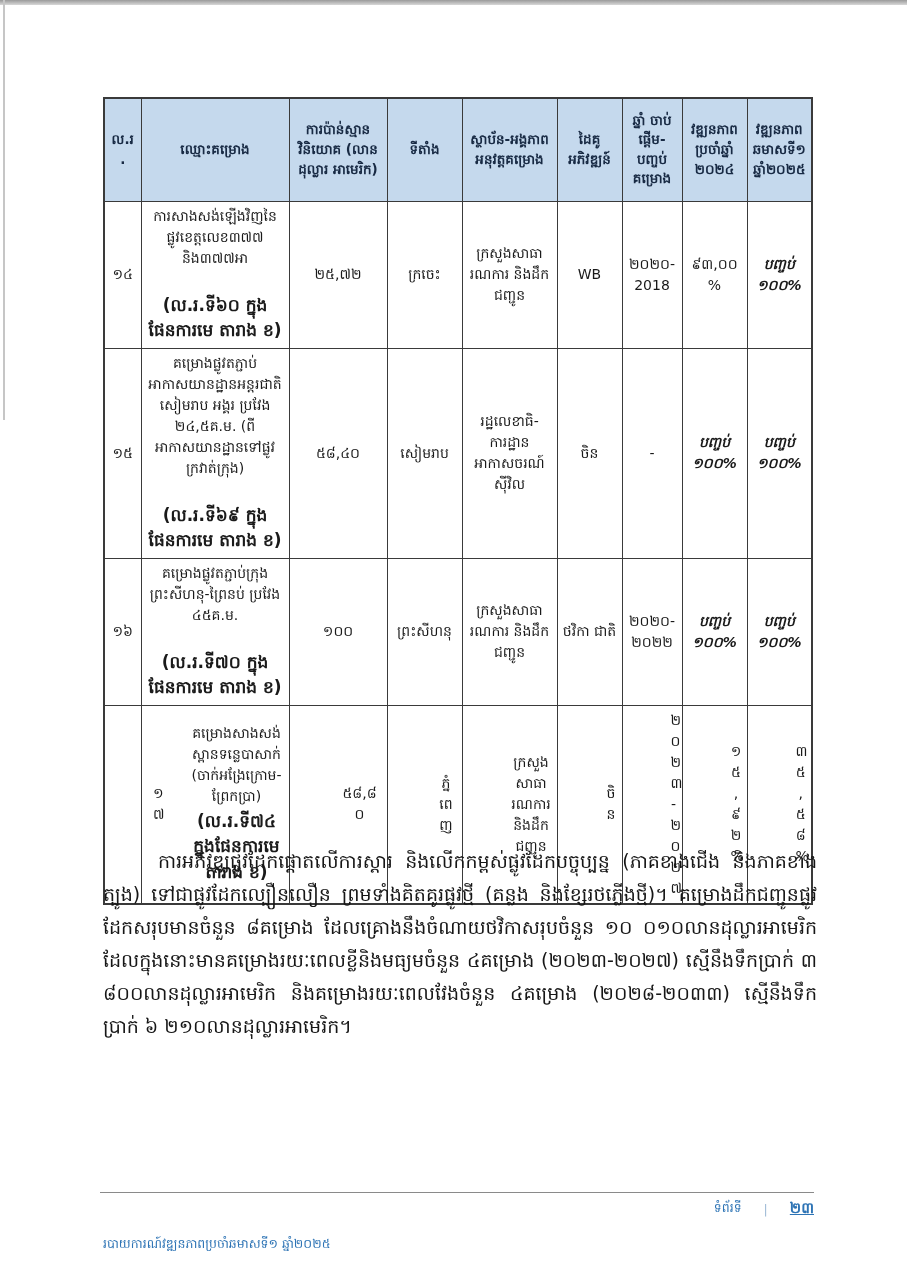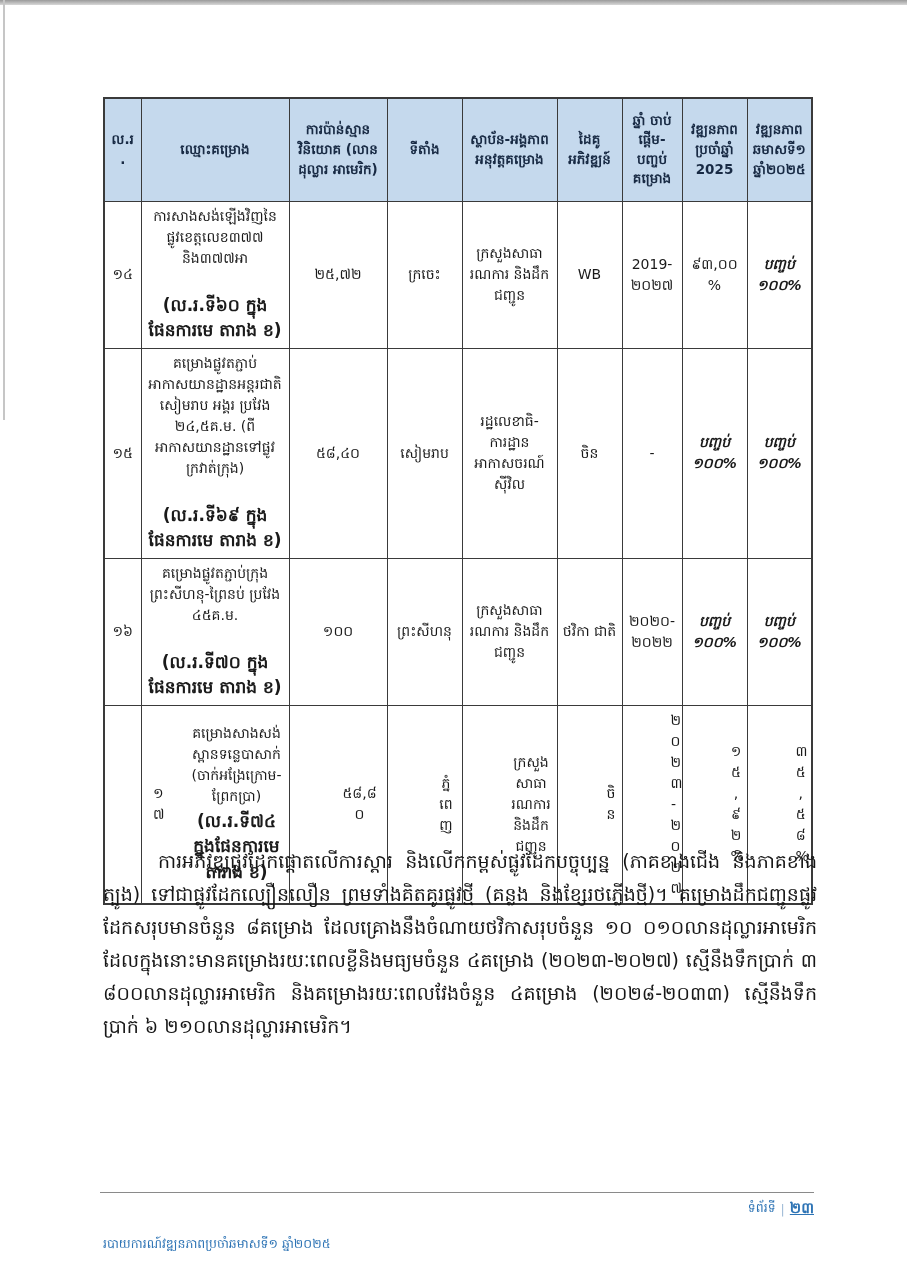--- a/index.html
+++ b/index.html
@@ -115,21 +115,21 @@
     color: #2e74b5;
     margin-top: 36px;
   }
   .footer-right {
     position: absolute;
     right: 93px; top: 1198px;
     font-size: 12.5px;
     color: #2e74b5;
     display: flex;
     align-items: center;
-    gap: 5px;
+    gap: 22px;
   }
   .footer-right .page-num {
     font-weight: bold;
     font-size: 15px;
     text-decoration: underline;
   }
   .footer-right .sep { color: #9db9d6; }
 </style>
 </head>
 <body>
@@ -153,36 +153,36 @@
       </colgroup>
       <thead>
         <tr>
           <th>ល.រ.</th>
           <th>ឈ្មោះគម្រោង</th>
           <th>ការប៉ាន់ស្មាន វិនិយោគ (លានដុល្លារ អាមេរិក)</th>
           <th>ទីតាំង</th>
           <th>ស្ថាប័ន-អង្គភាព អនុវត្តគម្រោង</th>
           <th>ដៃគូ អភិវឌ្ឍន៍</th>
           <th>ឆ្នាំ ចាប់ផ្ដើម-បញ្ចប់ គម្រោង</th>
-          <th>វឌ្ឍនភាព ប្រចាំឆ្នាំ 2025</th>
+          <th>វឌ្ឍនភាព ប្រចាំឆ្នាំ ២០២៤</th>
           <th>វឌ្ឍនភាព ឆមាសទី១ ឆ្នាំ២០២៥</th>
         </tr>
       </thead>
       <tbody>
         <tr class="row-14">
           <td>១៤</td>
           <td class="cell-name">
             <div class="proj-name">ការសាងសង់ឡើងវិញនៃផ្លូវខេត្តលេខ៣៧៧ និង៣៧៧អា</div>
             <div class="proj-note">(ល.រ.ទី៦០ ក្នុងផែនការមេ តារាង ខ)</div>
           </td>
           <td class="cell-invest">២៥,៧២</td>
           <td>ក្រចេះ</td>
           <td>ក្រសួងសាធារណការ និងដឹកជញ្ជូន</td>
           <td>WB</td>
-          <td>2019-២០២៧</td>
+          <td>២០២០-2018</td>
           <td>៩៣,០០%</td>
           <td class="done">បញ្ចប់ ១០០%</td>
         </tr>
         <tr class="row-15">
           <td>១៥</td>
           <td class="cell-name">
             <div class="proj-name">គម្រោងផ្លូវតភ្ជាប់អាកាសយានដ្ឋានអន្តរជាតិសៀមរាប អង្គរ ប្រវែង ២៤,៥គ.ម. (ពីអាកាសយានដ្ឋានទៅផ្លូវក្រវាត់ក្រុង)</div>
             <div class="proj-note">(ល.រ.ទី៦៩ ក្នុងផែនការមេ តារាង ខ)</div>
           </td>
           <td class="cell-invest">៥៨,៤០</td>

